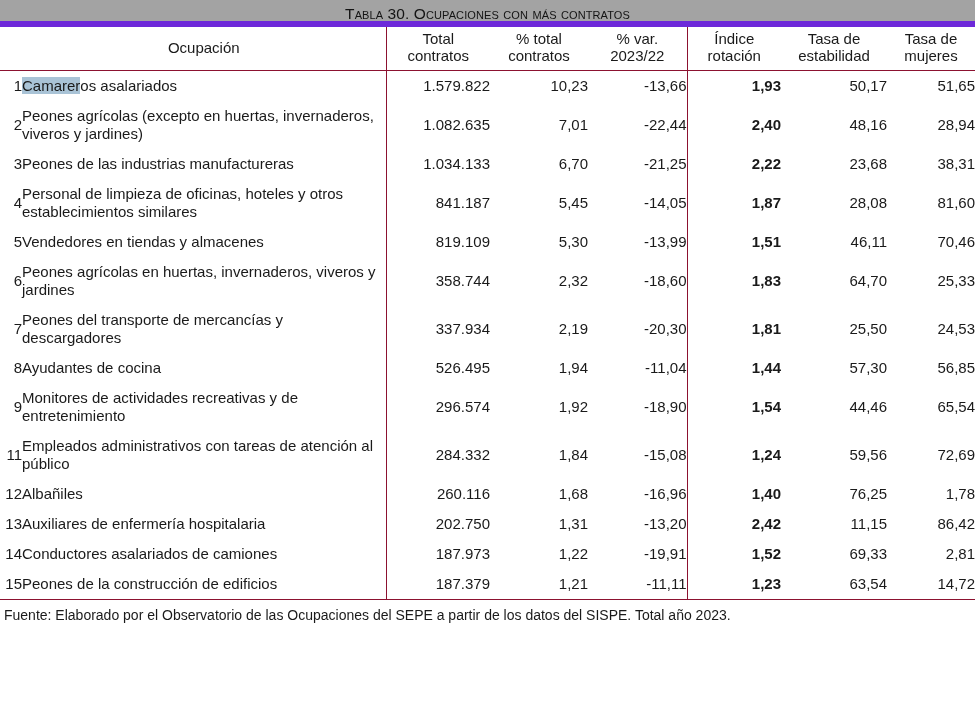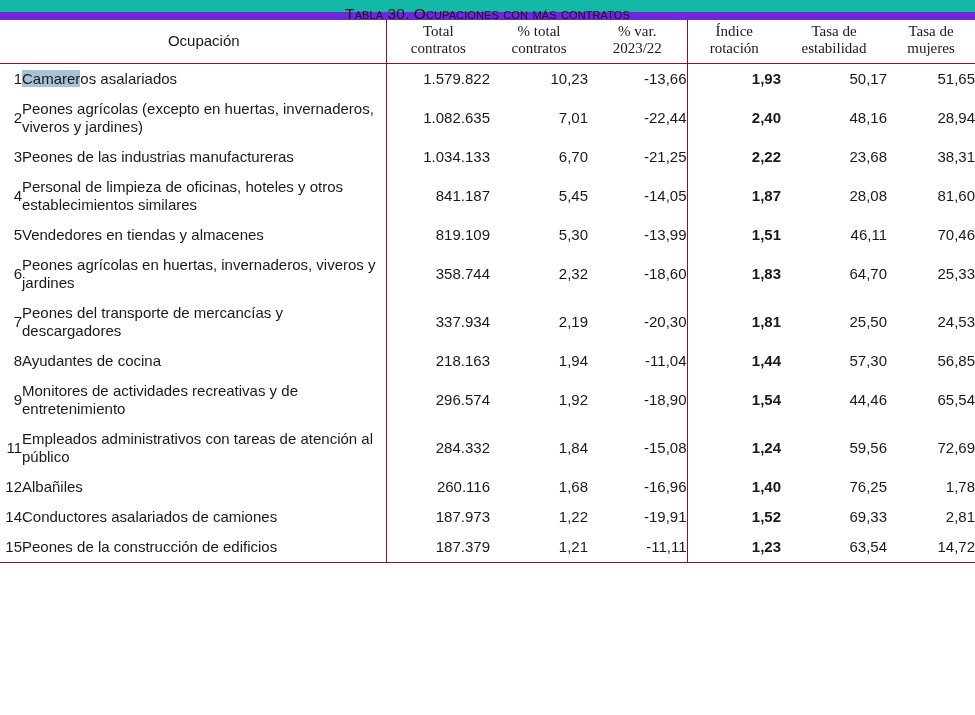--- a/index.html
+++ b/index.html
@@ -21,25 +21,25 @@
     height: 715px;
     box-sizing: border-box;
     display: flex;
     flex-direction: column;
     background: #ffffff;
     position: relative;
   }
 
   
   .title-bar {
-    background: #14b8a6;
-    height: 20px;
+    background: #a3a3a3;
+    height: 27px;
     line-height: 27px;
     text-align: center;
-    border-bottom: 8px solid #6d28d9;
+    border-bottom: 6px solid #6d28d9;
     box-sizing: border-box;
   }
   .title-text {
     font-size: 15.5px;
     font-variant: small-caps;
     letter-spacing: 0.1px;
     color: #141414;
     white-space: nowrap;
   }
 
@@ -67,21 +67,21 @@
   col.c-num  { width: 22px; }
   col.c-occ  { width: 364px; }
   col.c-tot  { width: 104px; }
   col.c-pct  { width: 98px; }
   col.c-var  { width: 99px; }
   col.c-idx  { width: 94px; }
   col.c-est  { width: 106px; }
   col.c-muj  { width: 88px; }
 
   th.h-occ { text-align: center; }
-  th.h-r   { text-align: center; font-family: Liberation Serif, serif; }
+  th.h-r   { text-align: center; }
 
   
   th.vl-left, td.vl-left { border-left: 1.5px solid #8c1230; }
 
   table.t30 tbody td {
     padding: 6px 0;
     vertical-align: middle;
     background: #ffffff;
   }
   td.rank {
@@ -241,21 +241,21 @@
             <td class="num vl-left first-of-grp">337.934</td>
             <td class="num">2,19</td>
             <td class="num">-20,30</td>
             <td class="num vl-left idx">1,81</td>
             <td class="num est">25,50</td>
             <td class="num muj">24,53</td>
           </tr>
           <tr>
             <td class="rank">8</td>
             <td class="occ">Ayudantes de cocina</td>
-            <td class="num vl-left first-of-grp">218.163</td>
+            <td class="num vl-left first-of-grp">526.495</td>
             <td class="num">1,94</td>
             <td class="num">-11,04</td>
             <td class="num vl-left idx">1,44</td>
             <td class="num est">57,30</td>
             <td class="num muj">56,85</td>
           </tr>
           <tr>
             <td class="rank">9</td>
             <td class="occ">Monitores de actividades recreativas y de entretenimiento</td>
             <td class="num vl-left first-of-grp">296.574</td>
@@ -279,20 +279,30 @@
             <td class="rank">12</td>
             <td class="occ">Albañiles</td>
             <td class="num vl-left first-of-grp">260.116</td>
             <td class="num">1,68</td>
             <td class="num">-16,96</td>
             <td class="num vl-left idx">1,40</td>
             <td class="num est">76,25</td>
             <td class="num muj">1,78</td>
           </tr>
           <tr>
+            <td class="rank">13</td>
+            <td class="occ">Auxiliares de enfermería hospitalaria</td>
+            <td class="num vl-left first-of-grp">202.750</td>
+            <td class="num">1,31</td>
+            <td class="num">-13,20</td>
+            <td class="num vl-left idx">2,42</td>
+            <td class="num est">11,15</td>
+            <td class="num muj">86,42</td>
+          </tr>
+          <tr>
             <td class="rank">14</td>
             <td class="occ">Conductores asalariados de camiones</td>
             <td class="num vl-left first-of-grp">187.973</td>
             <td class="num">1,22</td>
             <td class="num">-19,91</td>
             <td class="num vl-left idx">1,52</td>
             <td class="num est">69,33</td>
             <td class="num muj">2,81</td>
           </tr>
           <tr>
@@ -302,14 +312,17 @@
             <td class="num">1,21</td>
             <td class="num">-11,11</td>
             <td class="num vl-left idx">1,23</td>
             <td class="num est">63,54</td>
             <td class="num muj">14,72</td>
           </tr>
         </tbody>
     </table>
   </div>
 
+  <div class="footer">
+    <span>Fuente: Elaborado por el Observatorio de las Ocupaciones del SEPE a partir de los datos del SISPE. Total año 2023.</span>
+  </div>
 
 </div>
 
 </body></html>

